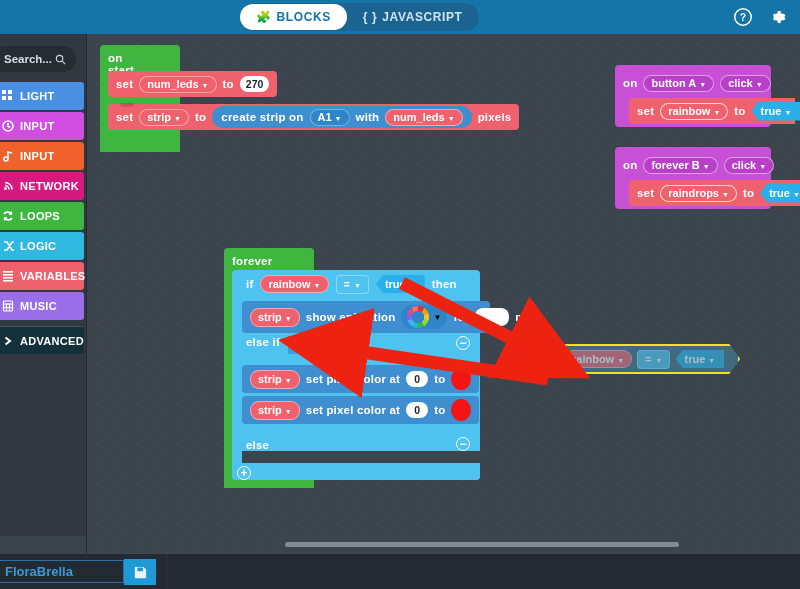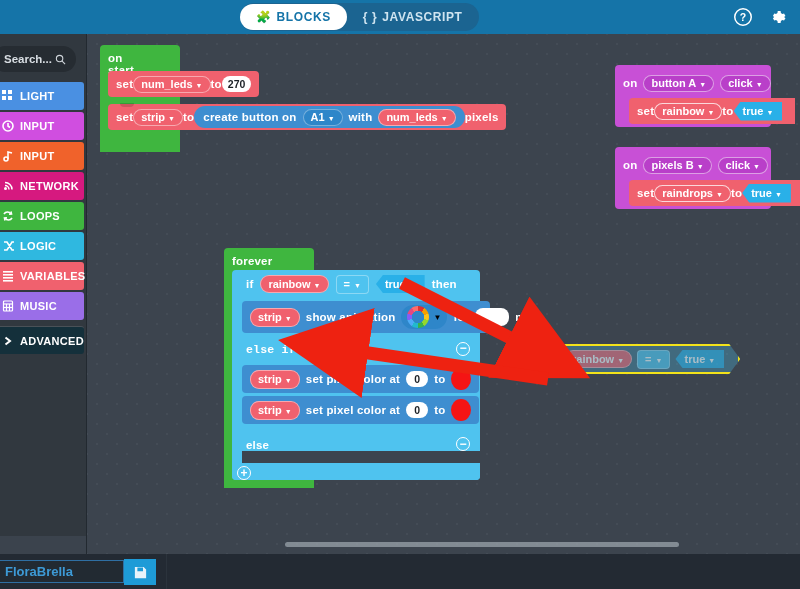--- a/index.html
+++ b/index.html
@@ -119,21 +119,21 @@
   }
 
   
   #onstart{left:100px;top:45px;}
   #onstart .hat{
     position:absolute;left:0;top:0;width:80px;height:107px;background:#3fb63f;
     border-radius:4px 4px 0 0;
   }
   #onstart .hatcap{position:absolute;left:8px;top:7px;}
   .stmt{
-    position:absolute;display:flex;align-items:center;
+    position:absolute;display:flex;align-items:center;gap:6px;
     background:#f0616e;border-radius:4px;padding:0 8px;box-sizing:border-box;height:26px;
   }
   .notch{position:absolute;left:12px;top:-1px;width:14px;height:4px;background:rgba(0,0,0,.14);border-radius:0 0 4px 4px;}
 
   
   #forever{left:224px;top:248px;}
   #fv-hat{position:absolute;left:0;top:0;width:90px;height:240px;background:#3fb63f;border-radius:4px 4px 0 0;}
   #fv-foot{position:absolute;left:0;top:228px;width:90px;height:12px;background:#3fb63f;}
   .ifblock{position:absolute;background:#4fc3ef;border-radius:4px;}
   .inner{position:absolute;background:#3e8ed0;border-radius:4px;display:flex;align-items:center;gap:6px;padding:0 8px;box-sizing:border-box;height:26px;}
@@ -295,21 +295,21 @@
     </div>
     <div class="stmt" style="left:8px;top:59px;">
       <div class="notch"></div>
       <span class="txt">set</span>
       <span class="pill red">
         <span>strip</span>
           <span class="caret">▼</span>
       </span>
       <span class="txt">to</span>
       <span style="display:inline-flex;align-items:center;gap:6px;background:#3e8ed0;border-radius:11px;height:22px;padding:0 9px;">
-        <span class="txt">create button on</span>
+        <span class="txt">create strip on</span>
         <span class="pill dark">
             <span>A1</span>
             <span class="caret">▼</span>
           </span>
         <span class="txt">with</span>
         <span class="pill red">
             <span>num_leds</span>
             <span class="caret">▼</span>
           </span>
       </span>
@@ -342,21 +342,21 @@
           <span class="caret">▼</span>
         </span>
     </div>
   </div>
 
   <div class="blk" style="left:528px;top:113px;width:156px;height:62px;">
     <div class="evthat" style="left:0;top:0;width:156px;height:62px;border-radius:4px;"></div>
     <div class="evtrow" style="left:0;top:6px;">
       <span class="txt">on</span>
       <span class="pill" style="background:#b93fc9;border:1px solid rgba(255,255,255,.5)">
-          <span>pixels B</span>
+          <span>forever B</span>
           <span class="caret">▼</span>
         </span>
       <span class="pill" style="background:#b93fc9;border:1px solid rgba(255,255,255,.5)">
           <span>click</span>
           <span class="caret">▼</span>
         </span>
     </div>
     <div class="stmt" style="left:14px;top:33px;width:180px;background:#f0616e;border-radius:4px 0 0 4px;">
       <span class="txt">set</span>
       <span class="pill" style="background:#f0616e;border:1px solid rgba(255,255,255,.75)">
@@ -403,21 +403,21 @@
       <span class="txt">show animation</span>
       <span class="animwrap">
         <span class="animring"></span>
         <span class="caret" style="font-size:8px;">▼</span>
       </span>
       <span class="txt">for</span>
       <span class="numfield" style="min-width:34px;height:18px;"></span>
       <span class="txt">ms</span>
     </div>
 
-    <div style="position:absolute;left:8px;top:88px;width:248px;height:26px;display:flex;align-items:center;gap:8px;padding-left:14px;box-sizing:border-box;font-family:Liberation Mono, monospace;">
+    <div style="position:absolute;left:8px;top:88px;width:248px;height:26px;display:flex;align-items:flex-start;gap:8px;padding-left:14px;box-sizing:border-box;">
       <span class="txt">else if</span>
       <span class="hexempty"></span>
       <span class="txt">then</span>
       <span class="circbtn" style="position:absolute;right:10px;">−</span>
     </div>
 
     <div class="inner" style="left:18px;top:117px;width:237px;height:28px;">
       <span class="pill red" style="height:19px;">
           <span>strip</span>
           <span class="caret">▼</span>

